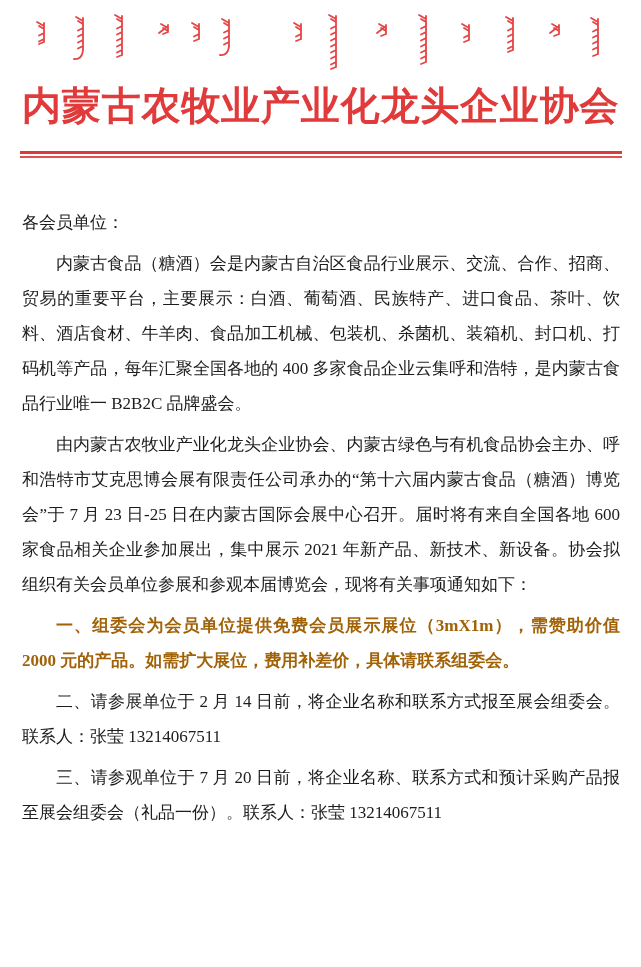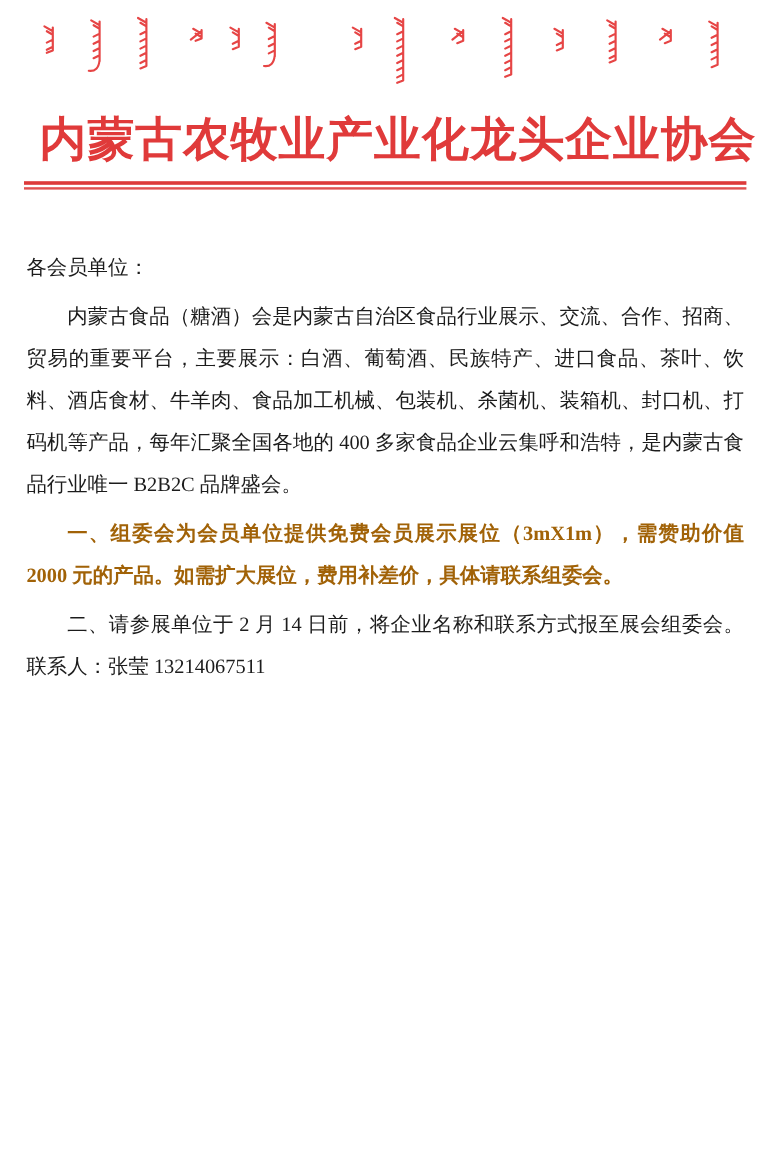--- a/index.html
+++ b/index.html
@@ -11,21 +11,21 @@
     font-family:"Liberation Serif","DejaVu Serif",serif;
     color:#1a1a1a;
   }
   
   .letterhead{position:relative;height:161px;}
   .mrow{position:absolute;left:0;top:0;width:100%;height:80px;}
   .mword{position:absolute;}
   .org{
     position:absolute;
     left:22px;top:82px;width:597px;
-    margin:11px;
+    margin:0;
     font-size:39px;
     font-weight:700;
     color:#e03a3a;
     white-space:nowrap;
     text-align:justify;
     text-align-last:justify;
     letter-spacing:0.5px;
     line-height:1.25;
   }
   .rule{position:absolute;left:20px;right:19px;top:151px;}
@@ -109,17 +109,19 @@
     <div class="rule">
       <div class="r1"></div>
       <div class="r2"></div>
     </div>
   </header>
 
 
   <main class="body">
     <p class="sal">各会员单位：</p>
     <p class="para">内蒙古食品（糖酒）会是内蒙古自治区食品行业展示、交流、合作、招商、贸易的重要平台，主要展示：白酒、葡萄酒、民族特产、进口食品、茶叶、饮料、酒店食材、牛羊肉、食品加工机械、包装机、杀菌机、装箱机、封口机、打码机等产品，每年汇聚全国各地的 400 多家食品企业云集呼和浩特，是内蒙古食品行业唯一 B2B2C 品牌盛会。</p>
+    <p class="para">由内蒙古农牧业产业化龙头企业协会、内蒙古绿色与有机食品协会主办、呼和浩特市艾克思博会展有限责任公司承办的“第十六届内蒙古食品（糖酒）博览会”于 7 月 23 日-25 日在内蒙古国际会展中心召开。届时将有来自全国各地 600 家食品相关企业参加展出，集中展示 2021 年新产品、新技术、新设备。协会拟组织有关会员单位参展和参观本届博览会，现将有关事项通知如下：</p>
     <p class="para bold">一、组委会为会员单位提供免费会员展示展位（3mX1m），需赞助价值 2000 元的产品。如需扩大展位，费用补差价，具体请联系组委会。</p>
     <p class="para">二、请参展单位于 2 月 14 日前，将企业名称和联系方式报至展会组委会。联系人：张莹 13214067511</p>
+    <p class="para">三、请参观单位于 7 月 20 日前，将企业名称、联系方式和预计采购产品报至展会组委会（礼品一份）。联系人：张莹 13214067511</p>
   </main>
 
 </div>
 
 </body></html>

